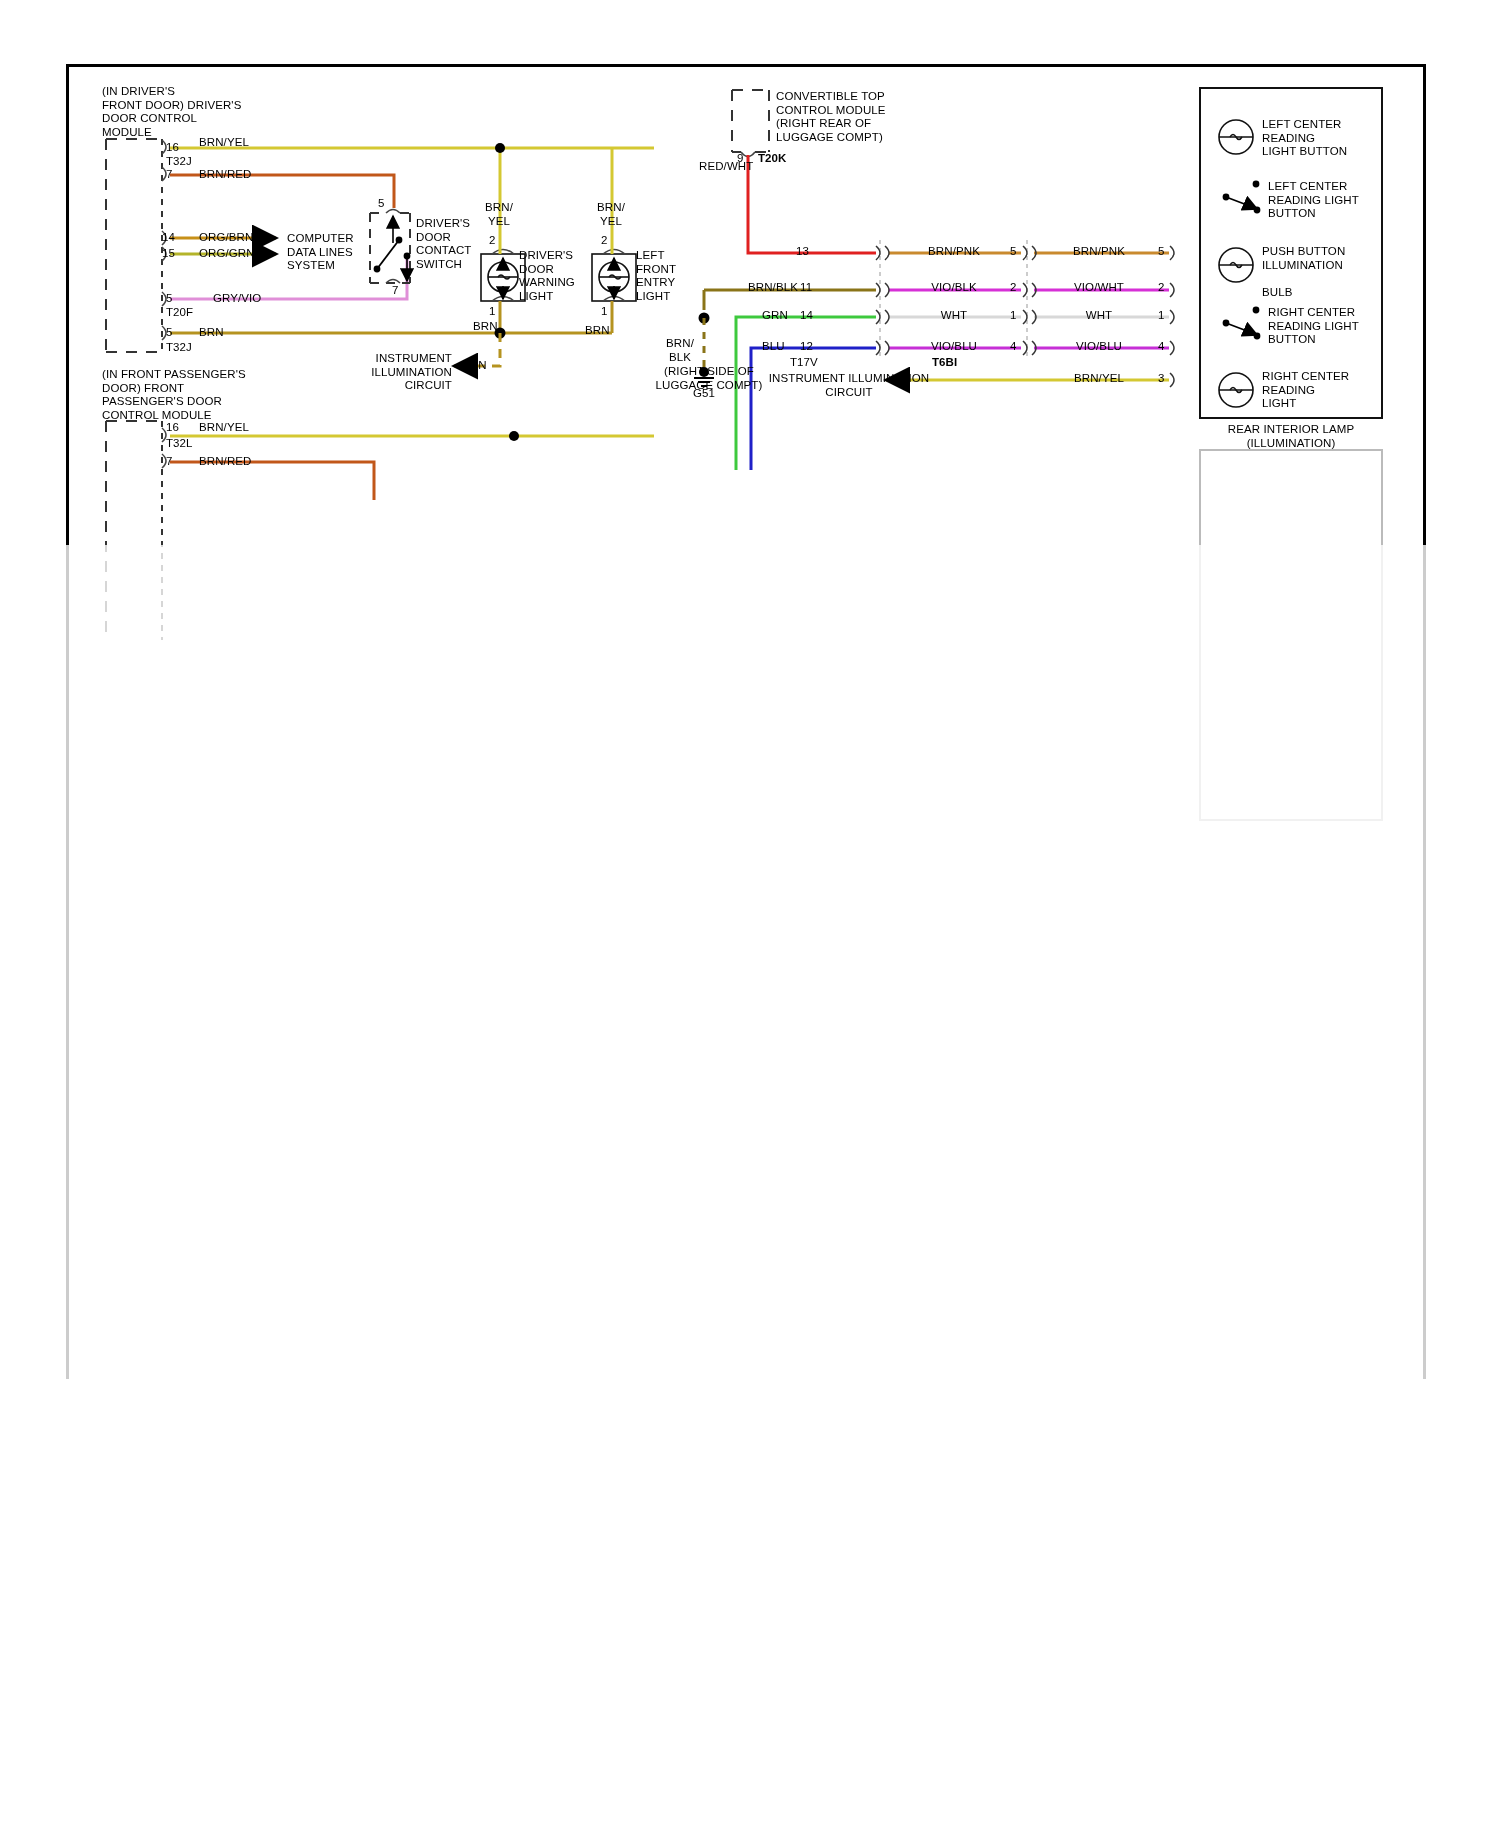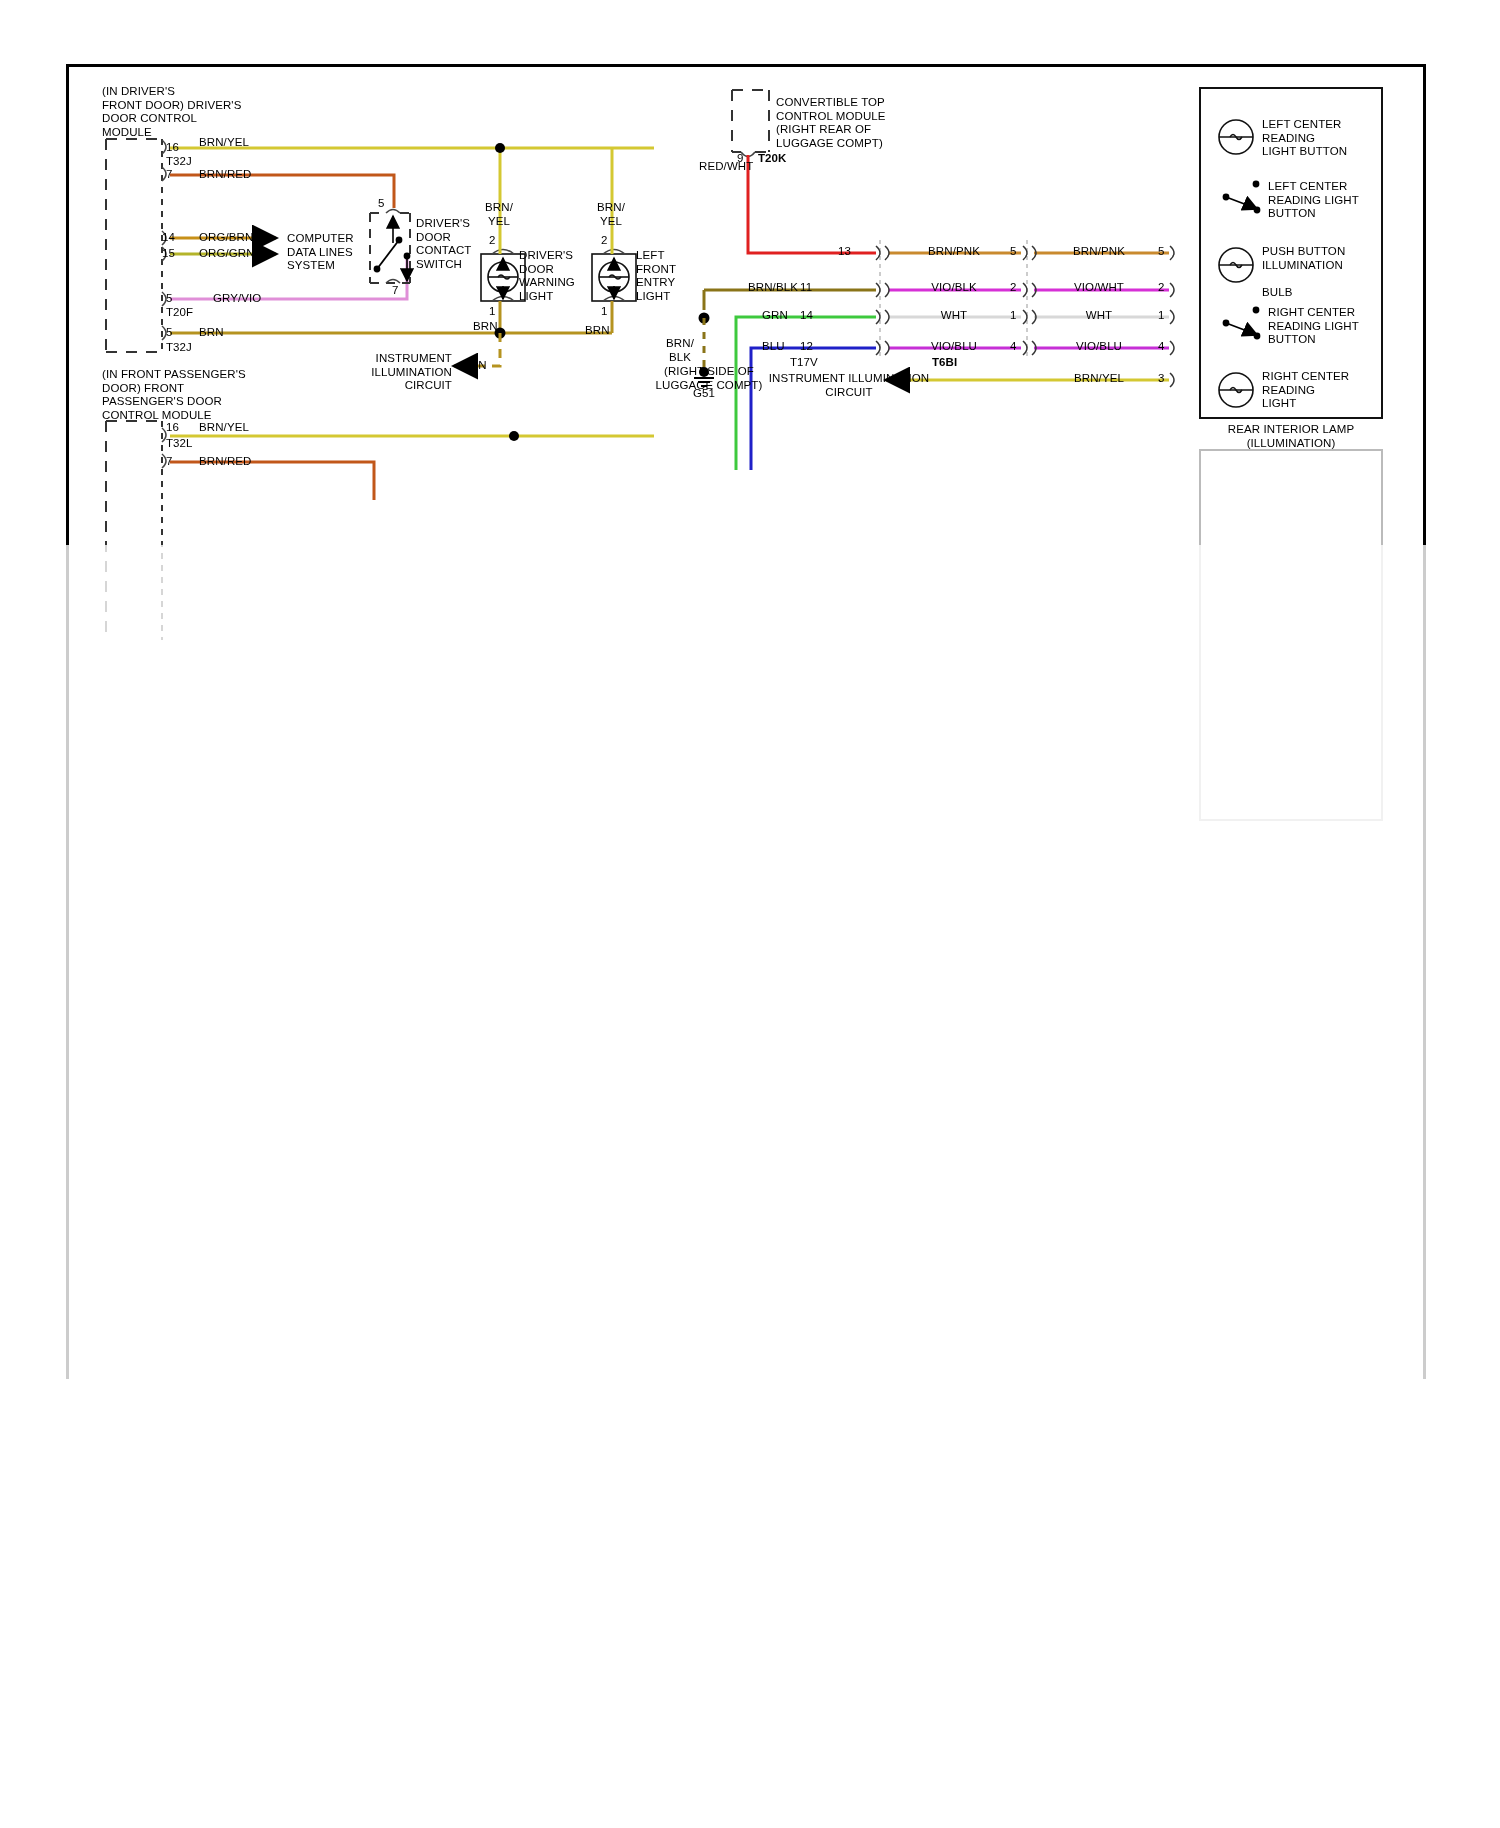--- a/index.html
+++ b/index.html
@@ -283,35 +283,35 @@
   <div class="txt" style="left:88px;top:368px;">(IN FRONT PASSENGER'S
 DOOR) FRONT
 PASSENGER'S DOOR
 CONTROL MODULE</div>
   <div class="txt" style="left:152px;top:421px;">16</div>
   <div class="txt" style="left:185px;top:421px;">BRN/YEL</div>
   <div class="txt" style="left:152px;top:437px;">T32L</div>
   <div class="txt" style="left:152px;top:455px;">7</div>
   <div class="txt" style="left:185px;top:455px;">BRN/RED</div>
 
-  <div class="txt" style="left:762px;top:96px;">CONVERTIBLE TOP
+  <div class="txt" style="left:762px;top:90px;">CONVERTIBLE TOP
 CONTROL MODULE
 (RIGHT REAR OF
 LUGGAGE COMPT)</div>
   <div class="txt" style="left:723px;top:152px;">9</div>
   <div class="txt" style="left:744px;top:152px;font-weight:bold;">T20K</div>
   <div class="txt" style="left:685px;top:160px;">RED/WHT</div>
 
   <div class="txt c" style="left:646px;top:337px;width:40px;">BRN/
 BLK</div>
   <div class="txt c" style="left:670px;top:387px;width:40px;">G51</div>
   <div class="txt c" style="left:610px;top:365px;width:170px;">(RIGHT SIDE OF
 LUGGAGE COMPT)</div>
 
-  <div class="txt" style="left:824px;top:245px;text-align:center;">13</div>
+  <div class="txt" style="left:782px;top:245px;text-align:center;">13</div>
   <div class="txt c" style="left:885px;top:245px;width:110px;">BRN/PNK</div>
   <div class="txt" style="left:996px;top:245px;">5</div>
   <div class="txt c" style="left:1030px;top:245px;width:110px;">BRN/PNK</div>
   <div class="txt" style="left:1144px;top:245px;">5</div>
 
   <div class="txt" style="left:734px;top:281px;">BRN/BLK</div>
   <div class="txt" style="left:786px;top:281px;">11</div>
   <div class="txt c" style="left:885px;top:281px;width:110px;">VIO/BLK</div>
   <div class="txt" style="left:996px;top:281px;">2</div>
   <div class="txt c" style="left:1030px;top:281px;width:110px;">VIO/WHT</div>

